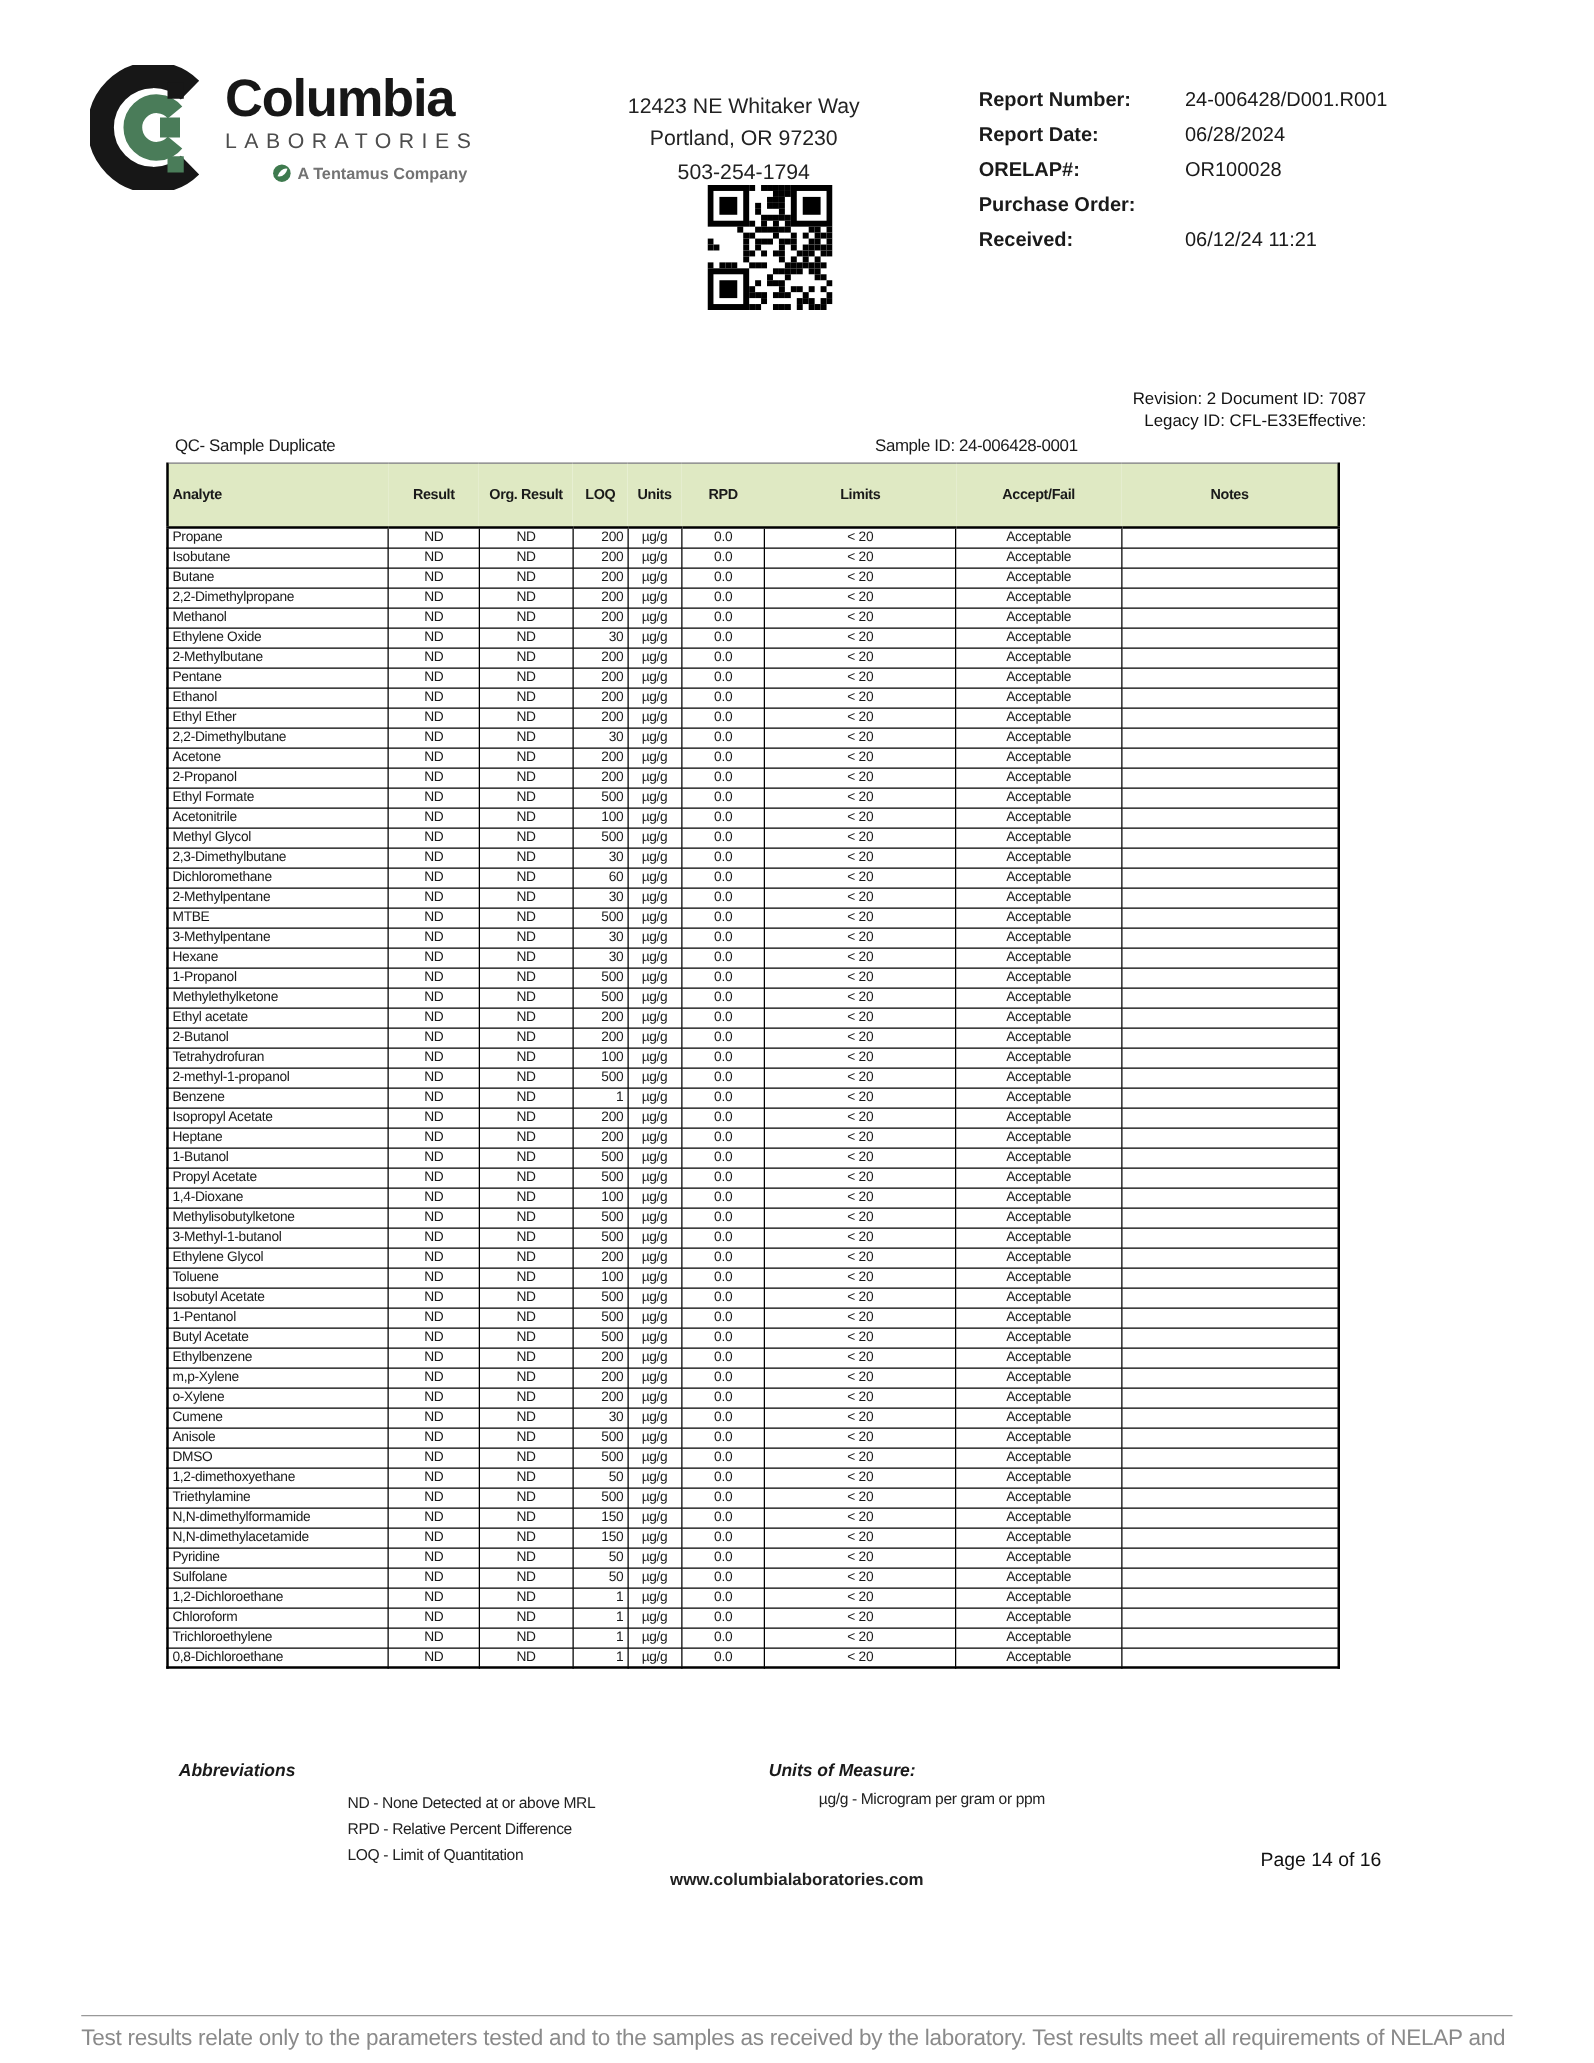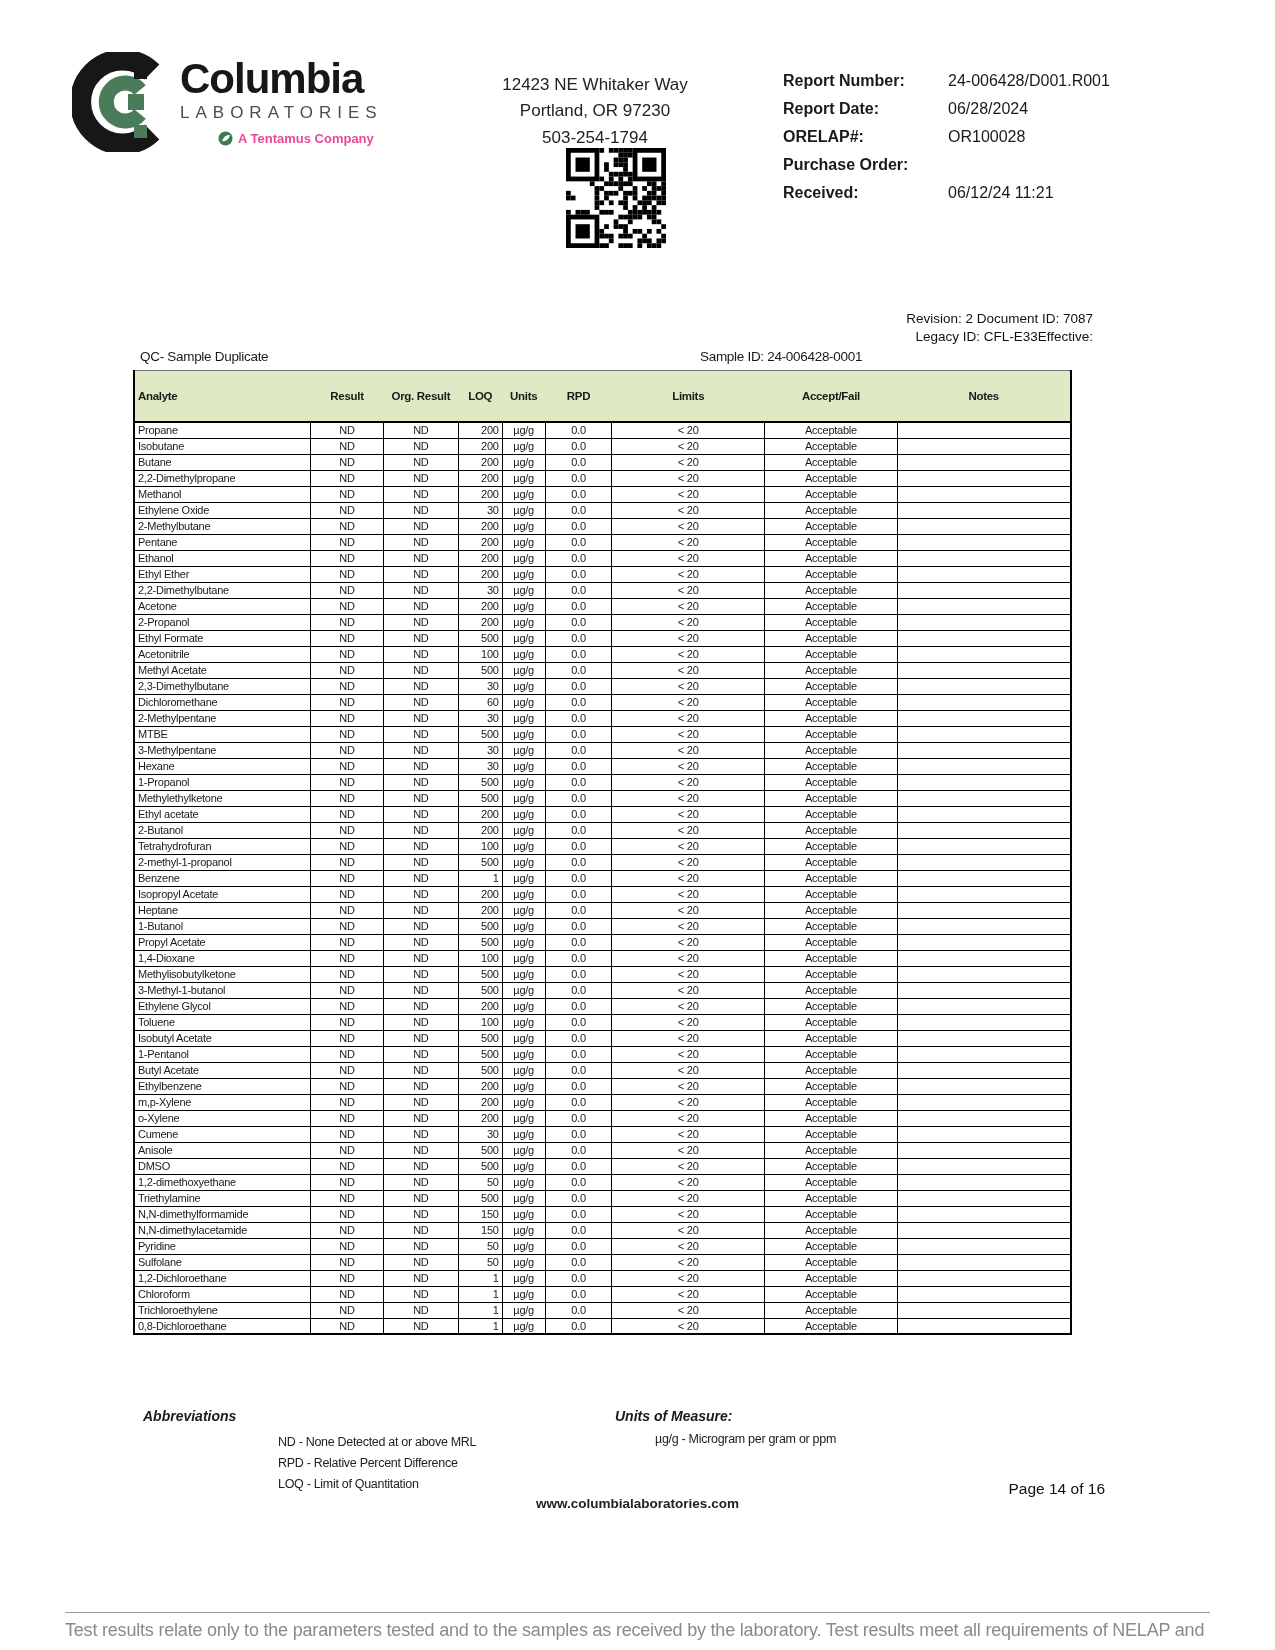--- a/index.html
+++ b/index.html
@@ -10,21 +10,21 @@
   }
   .abs { position:absolute; }
 
   
   .logo-wrap { left:72px; top:52px; display:flex; align-items:flex-start; }
   .logo-mark { width:100px; height:100px; }
   .logo-text { margin-left:8px; padding-top:6px; }
   .logo-name { font-size:42px; font-weight:bold; letter-spacing:-1px; color:#171717; line-height:1; }
   .logo-sub { font-size:17px; letter-spacing:6px; color:#4d4d4d; margin-top:3px; }
   .logo-tag { display:flex; align-items:center; gap:5px; margin-top:8px; margin-left:38px;
-              font-size:13px; font-weight:bold; color:#ec4899; }
+              font-size:13px; font-weight:bold; color:#737373; }
   .addr { left:430px; top:72px; width:330px; text-align:center; font-size:17px; line-height:1.55; color:#222; }
   .qr { left:566px; top:148px; }
   .rfields { left:783px; top:72px; width:420px; }
   .rfield { display:flex; margin-bottom:10px; }
   .rfield .lab { width:165px; font-weight:bold; font-size:16px; }
   .rfield .val { font-size:16px; }
 
   
   .rev-block { right:182px; top:310px; text-align:right; font-size:13.5px; line-height:1.3; color:#111; }
   .qc-title { left:140px; top:349px; font-size:13.5px; letter-spacing:-0.3px; }
@@ -458,21 +458,21 @@
           <td class="c">ND</td>
           <td class="c">ND</td>
           <td class="r">100</td>
           <td class="c">µg/g</td>
           <td class="c">0.0</td>
           <td class="c">&lt; 20</td>
           <td class="c">Acceptable</td>
           <td class="c"></td>
         </tr>
         <tr>
-          <td class="l">Methyl Acetate</td>
+          <td class="l">Methyl Glycol</td>
           <td class="c">ND</td>
           <td class="c">ND</td>
           <td class="r">500</td>
           <td class="c">µg/g</td>
           <td class="c">0.0</td>
           <td class="c">&lt; 20</td>
           <td class="c">Acceptable</td>
           <td class="c"></td>
         </tr>
         <tr>

